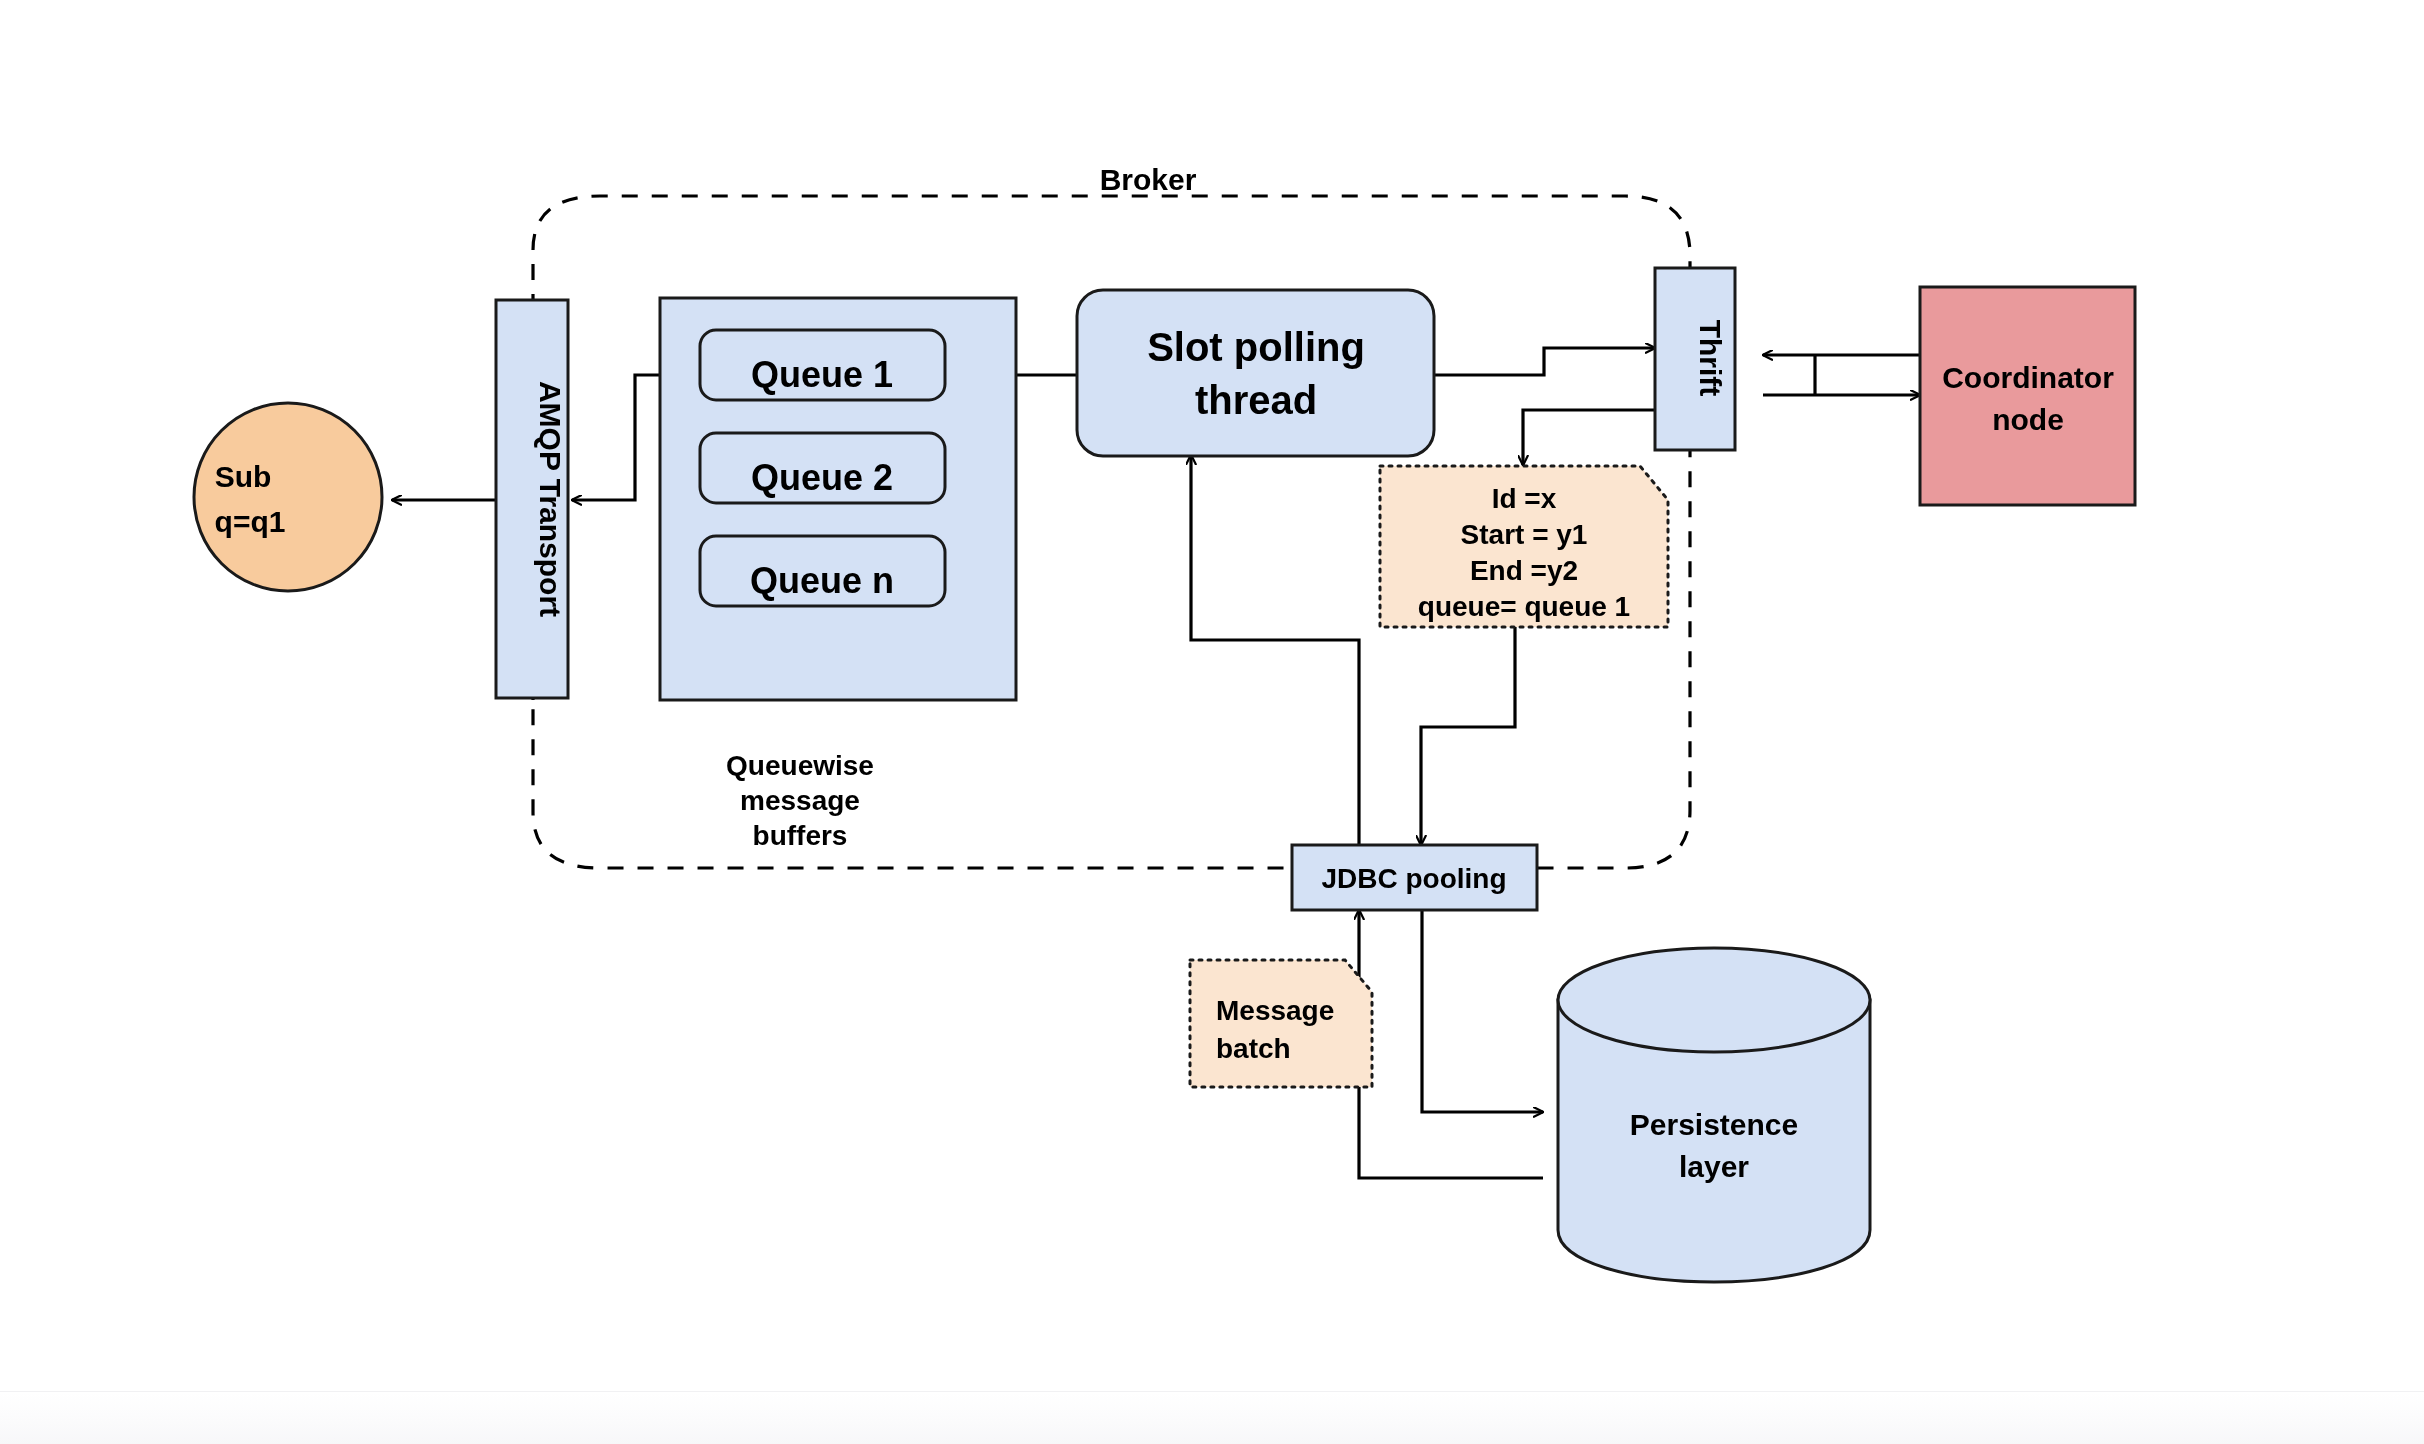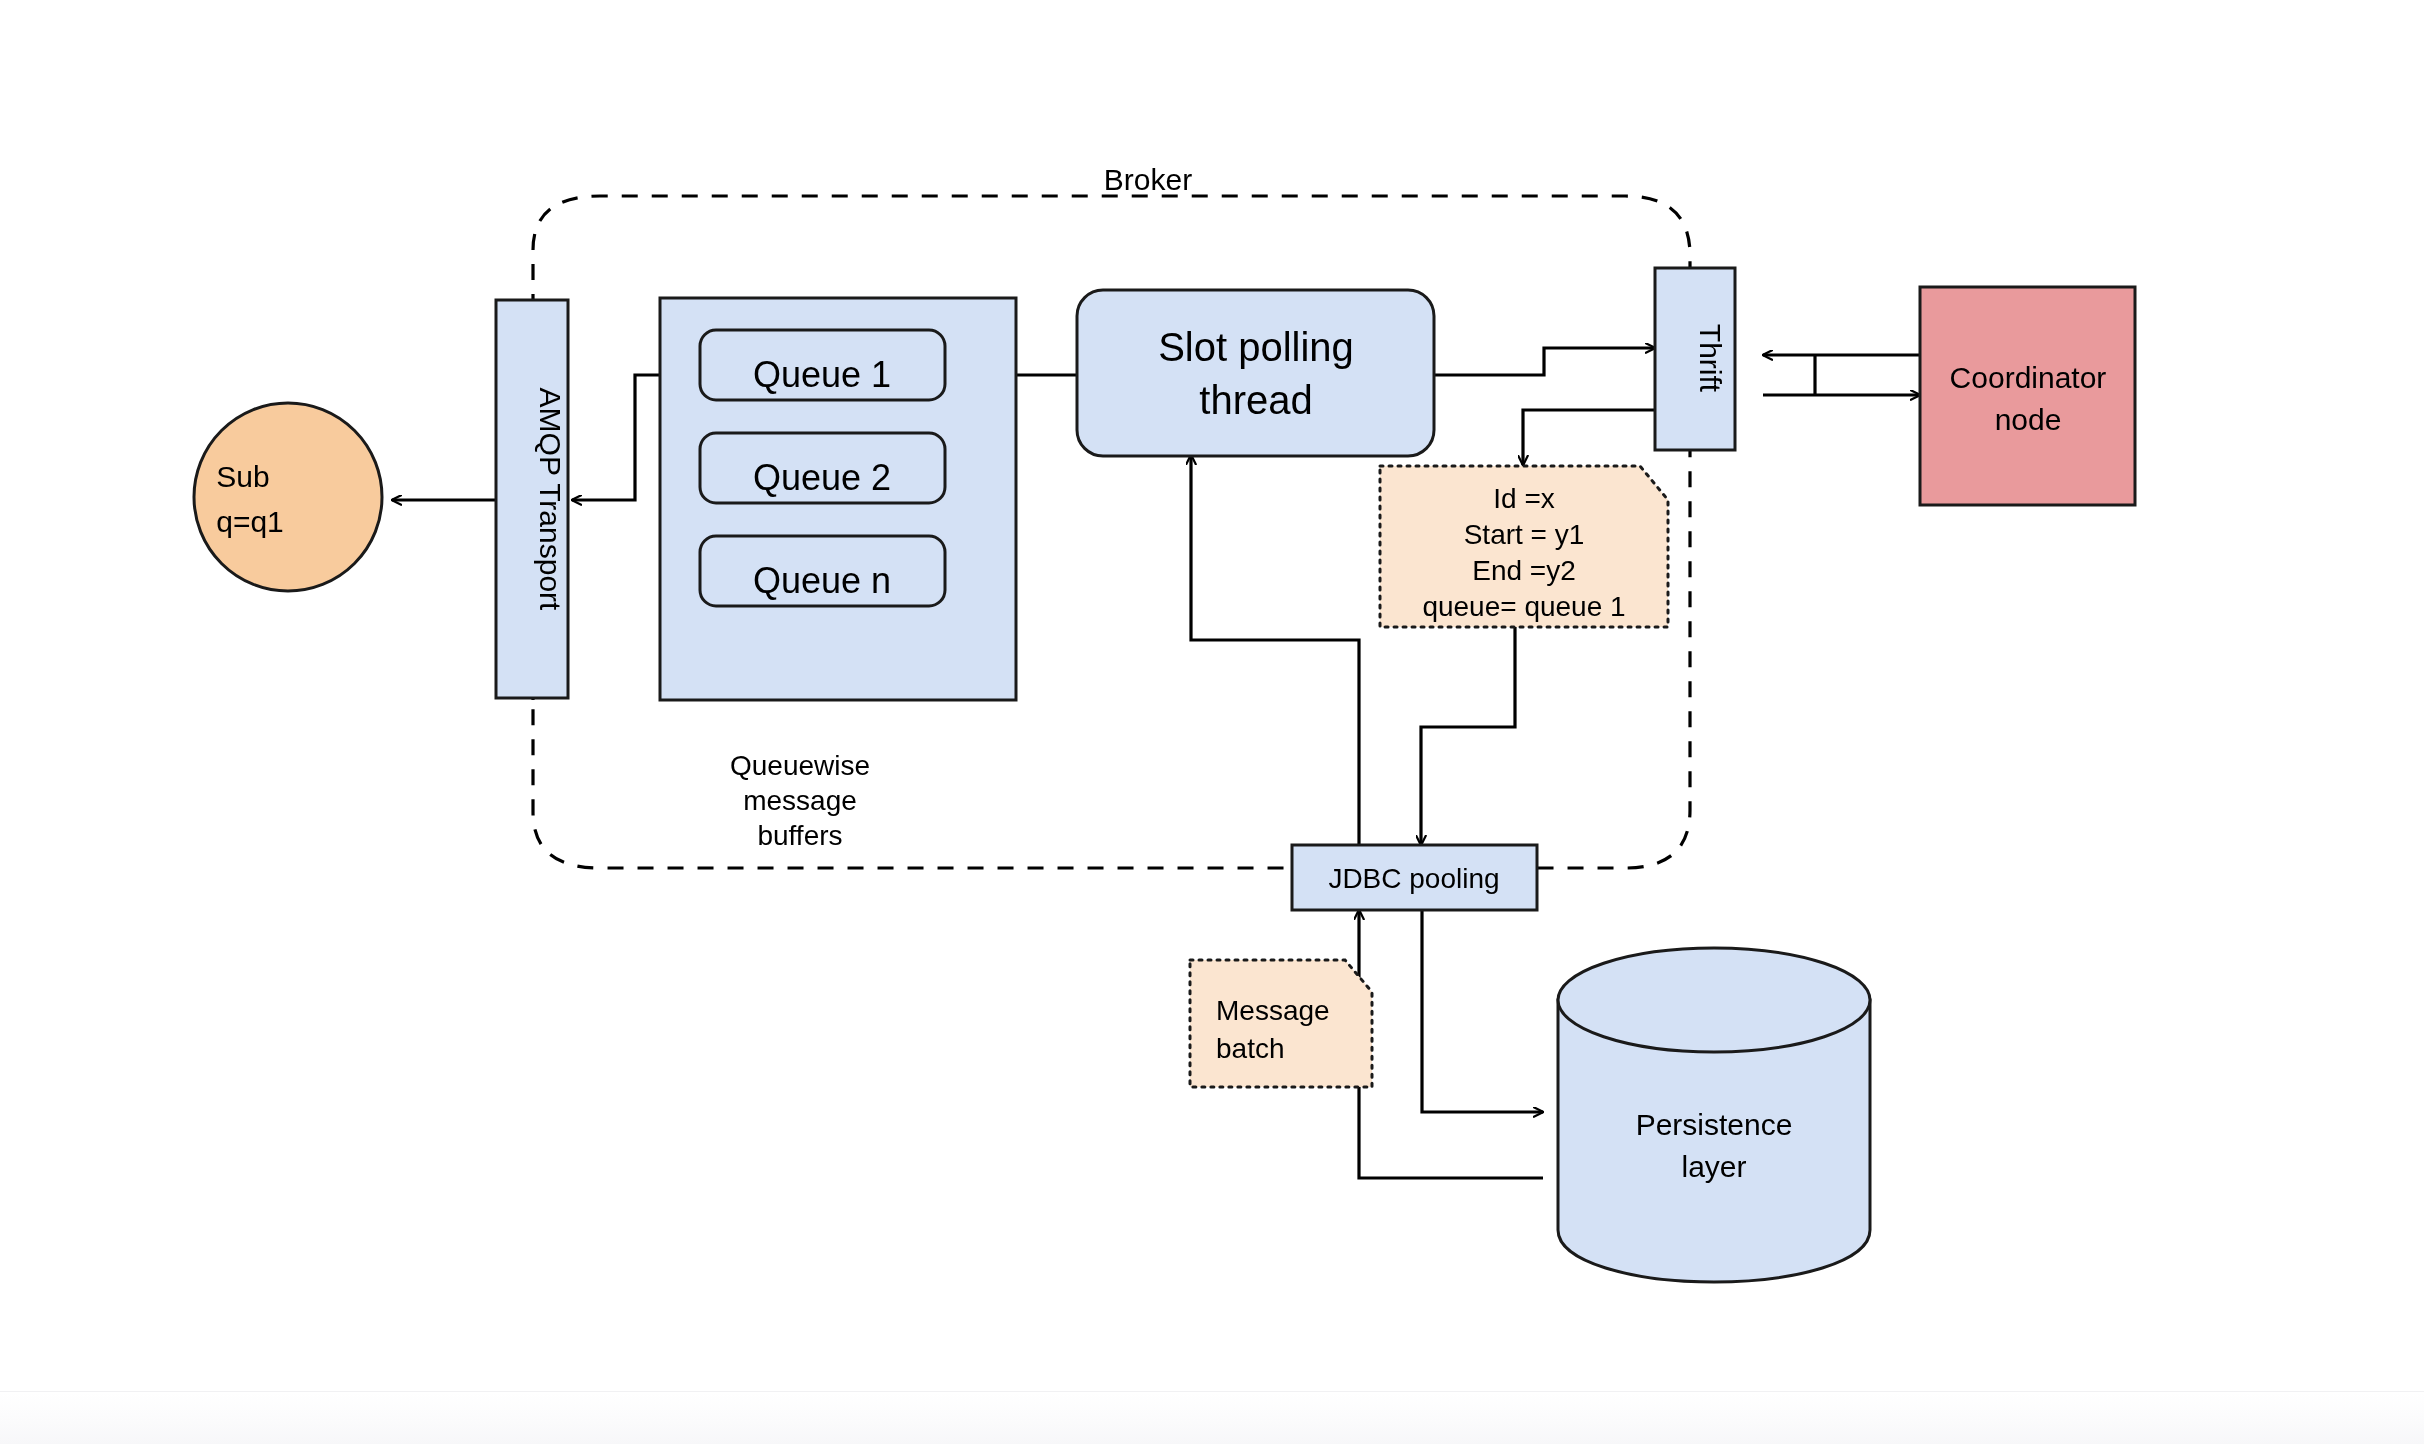--- a/index.html
+++ b/index.html
@@ -11,20 +11,21 @@
   body {
     font-family: "Liberation Sans", sans-serif;
     -webkit-font-smoothing: antialiased;
   }
   #canvas {
     position: relative;
     width: 2424px;
     height: 1444px;
     background: #ffffff;
     overflow: hidden;
+    font-weight: bold;
   }
   #diagram-svg {
     position: absolute;
     left: 0;
     top: 0;
     width: 2424px;
     height: 1444px;
   }
   .footer-strip {
     position: absolute;

